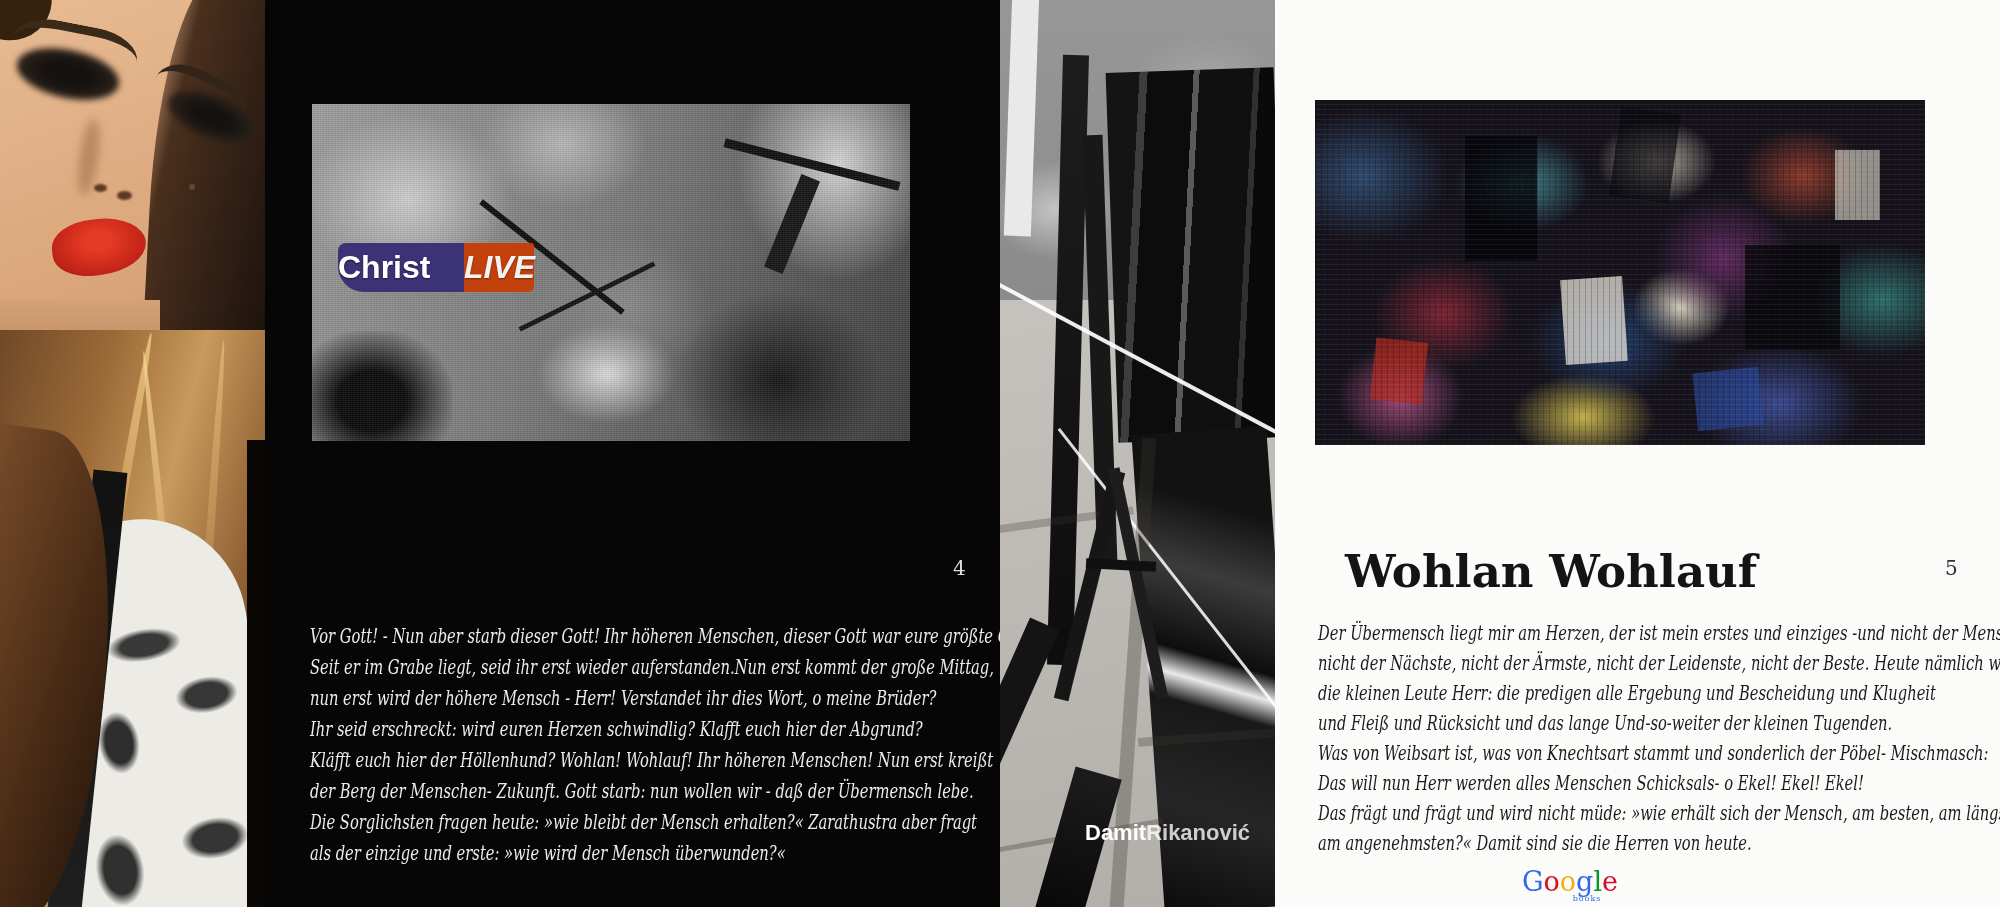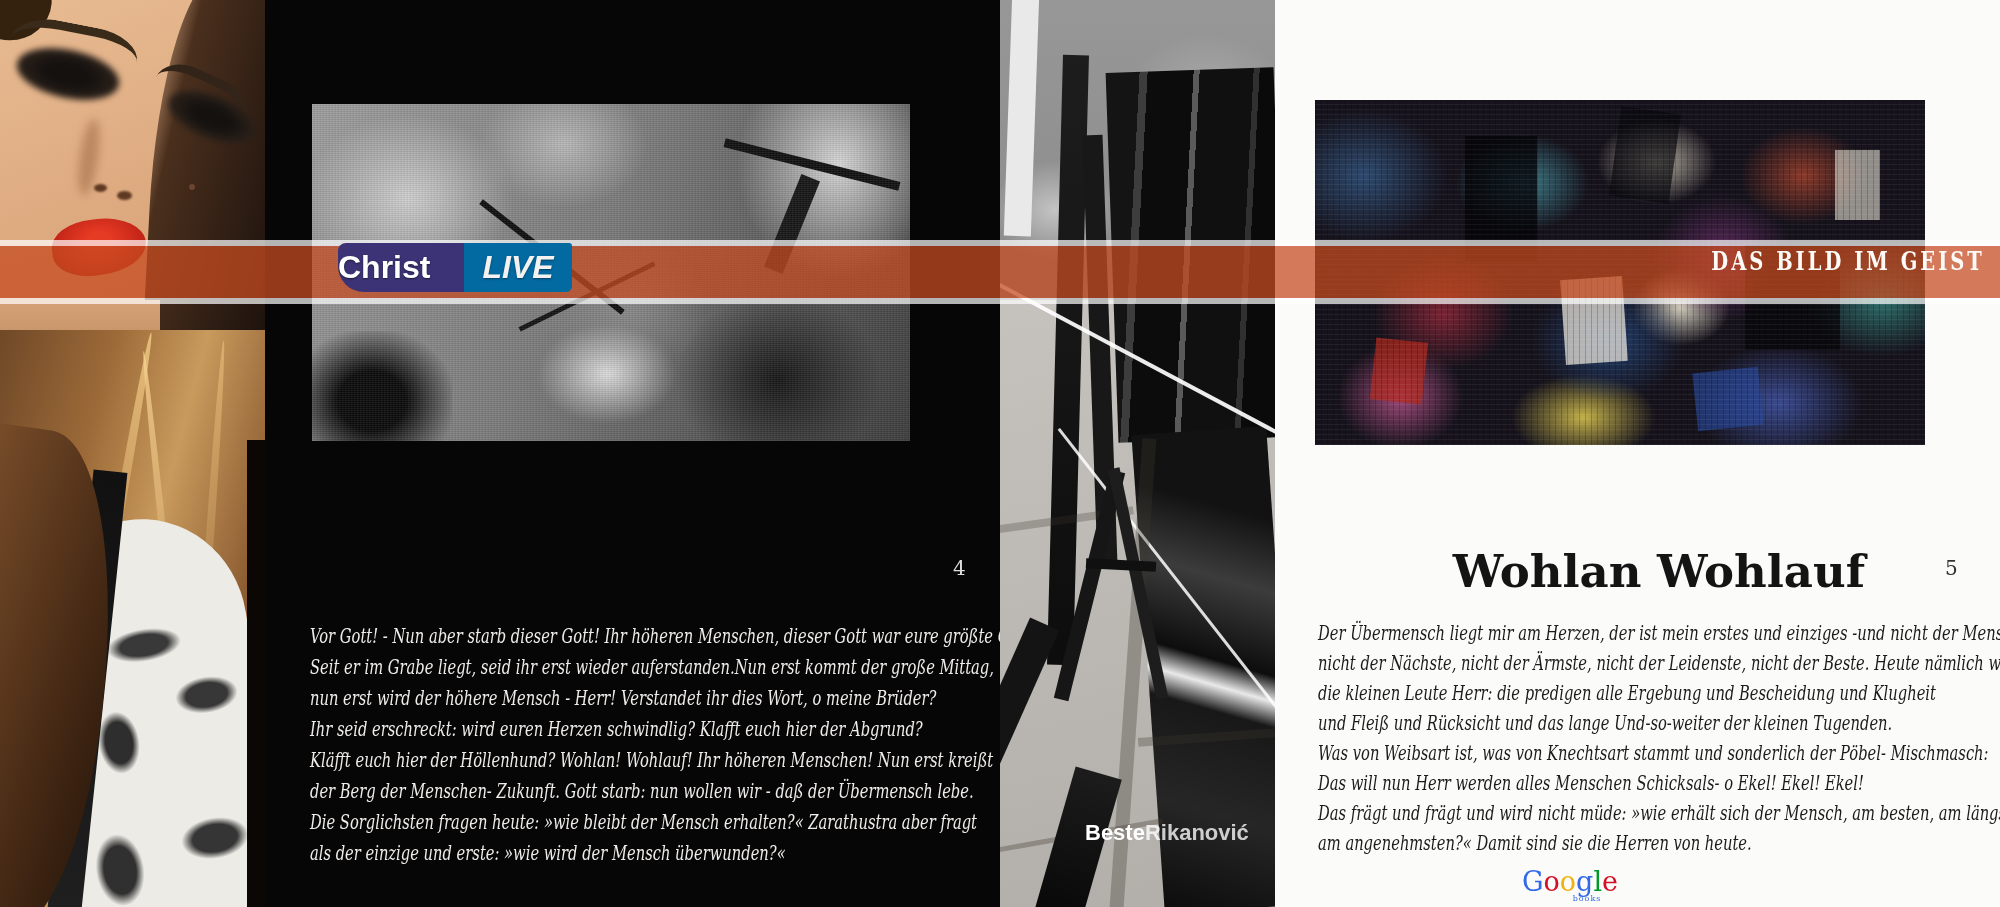--- a/index.html
+++ b/index.html
@@ -117,41 +117,41 @@
   .collage::after{content:"";position:absolute;inset:0;
     background:repeating-linear-gradient(90deg,rgba(0,0,0,.20) 0 1px,transparent 1px 6px),
                repeating-linear-gradient(0deg,rgba(255,255,255,.06) 0 1px,transparent 1px 5px);}
   .cg-dark1{position:absolute;left:150px;top:36px;width:72px;height:125px;background:rgba(5,5,9,.82);}
   .cg-dark2{position:absolute;left:430px;top:145px;width:95px;height:105px;background:rgba(8,8,12,.78);}
   .cg-dark3{position:absolute;left:300px;top:10px;width:60px;height:90px;background:rgba(10,10,14,.7);transform:rotate(8deg);}
   .cg-white1{position:absolute;left:248px;top:178px;width:62px;height:85px;background:rgba(238,233,222,.72);transform:rotate(-4deg);}
   .cg-white2{position:absolute;left:520px;top:50px;width:45px;height:70px;background:rgba(230,226,214,.6);}
   .cg-red1{position:absolute;left:58px;top:240px;width:52px;height:62px;background:rgba(175,42,30,.72);transform:rotate(6deg);}
   .cg-blue1{position:absolute;left:380px;top:270px;width:66px;height:58px;background:rgba(40,70,150,.65);transform:rotate(-6deg);}
-  .rp-title-row{position:absolute;left:70px;top:543px;width:520px;text-align:right;}
+  .rp-title-row{position:absolute;left:70px;top:543px;width:520px;text-align:left;}
   .rp-title{display:inline-block;font:bold 45px/58px "DejaVu Serif",serif;color:#141414;white-space:nowrap;}
   .rp-pagenum{position:absolute;left:670px;top:556px;font:20px "DejaVu Serif",serif;color:#333;}
   .rp-body{position:absolute;left:43px;top:618px;width:665px;}
   .rp-body .bline{color:#1b1b1b;line-height:30px;}
   .google{position:absolute;left:225px;top:866px;width:140px;text-align:center;font-family:"DejaVu Serif",serif;cursor:pointer;}
   .google .word{font-size:27px;letter-spacing:0;}
   .google .sub{display:block;font-size:8px;margin-top:-3px;padding-left:34px;letter-spacing:1px;}
 
   
   .band{left:0;top:240px;width:2000px;height:64px;z-index:50;pointer-events:none;}
   .band-line-top{position:absolute;left:0;top:0;width:100%;height:6px;background:rgba(255,255,255,.70);}
   .band-core{position:absolute;left:0;top:6px;width:100%;height:52px;background:rgba(199,76,33,.74);}
   .band-line-bottom{position:absolute;left:0;top:58px;width:100%;height:6px;background:rgba(255,255,255,.70);}
   .band-label{position:absolute;right:15px;top:6px;height:52px;line-height:52px;
     font:bold 26px "DejaVu Serif",serif;letter-spacing:4px;color:#fdfaf7;
     transform:scaleX(.75);transform-origin:100% 50%;white-space:nowrap;}
   .christlive{left:338px;top:243px;height:49px;z-index:60;white-space:nowrap;cursor:pointer;}
   .logo-christ{display:inline-block;vertical-align:top;width:126px;height:49px;background:#3b3376;border-radius:8px 0 0 26px;
     font:bold 32px/49px "Liberation Sans",sans-serif;color:#fff;text-shadow:0 1px 2px rgba(0,0,0,.5);}
-  .logo-live{display:inline-block;vertical-align:top;width:108px;height:49px;background:#0369a1;border-radius:0 3px 6px 0;
+  .logo-live{display:inline-block;vertical-align:top;width:70px;height:49px;background:#c2410c;border-radius:0 3px 6px 0;
     font:italic bold 32px/49px "Liberation Sans",sans-serif;color:#f4f2f0;text-align:center;text-shadow:0 1px 2px rgba(0,0,0,.4);}
 </style>
 </head>
 <body>
 
 <div class="canvas">
 
   <div class="abs left-photo">
     <div class="lp-hair-right"></div>
     <div class="lp-hair-tl"></div>
@@ -210,21 +210,21 @@
     <div class="mp-rope2"></div>
     <div class="mp-grout-v"></div>
     <div class="mp-grout-h1"></div>
     <div class="mp-grout-h2"></div>
     <div class="mp-grout-d"></div>
     <div class="mp-easel-a"></div>
     <div class="mp-easel-b"></div>
     <div class="mp-easel-c"></div>
     <div class="mp-plank"></div>
     <div class="mp-plank2"></div>
-    <div class="mp-credit"><span class="b">Beste</span><span class="l">Rikanović</span></div>
+    <div class="mp-credit"><span class="b">Damit</span><span class="l">Rikanović</span></div>
   </div>
 
   <div class="abs panel-right">
     <div class="collage">
       <div class="cg-base"></div>
       <div class="cg-dark1"></div>
       <div class="cg-dark2"></div>
       <div class="cg-dark3"></div>
       <div class="cg-white1"></div>
       <div class="cg-white2"></div>
@@ -244,24 +244,18 @@
       <div class="bline">Das will nun Herr werden alles Menschen Schicksals- o Ekel! Ekel! Ekel!</div>
       <div class="bline">Das frägt und frägt und wird nicht müde: »wie erhält sich der Mensch, am besten, am längsten,</div>
       <div class="bline">am angenehmsten?« Damit sind sie die Herren von heute.</div>
     </div>
     <div class="google">
       <span class="word"><span style="color: rgb(51, 105, 232);">G</span><span style="color: rgb(213, 15, 37);">o</span><span style="color: rgb(238, 178, 17);">o</span><span style="color: rgb(51, 105, 232);">g</span><span style="color: rgb(0, 153, 37);">l</span><span style="color: rgb(213, 15, 37);">e</span></span>
       <span class="sub" style="color:#3369e8;">books</span>
     </div>
   </div>
 
-  <div class="abs band">
-    <div class="band-line-top"></div>
-    <div class="band-core"></div>
-    <div class="band-label">DAS BILD IM GEIST</div>
-    <div class="band-line-bottom"></div>
-  </div>
 
   <div class="abs christlive">
     <span class="logo-christ">Christ</span><span class="logo-live">LIVE</span>
   </div>
 
 </div>
 
 </body></html>

